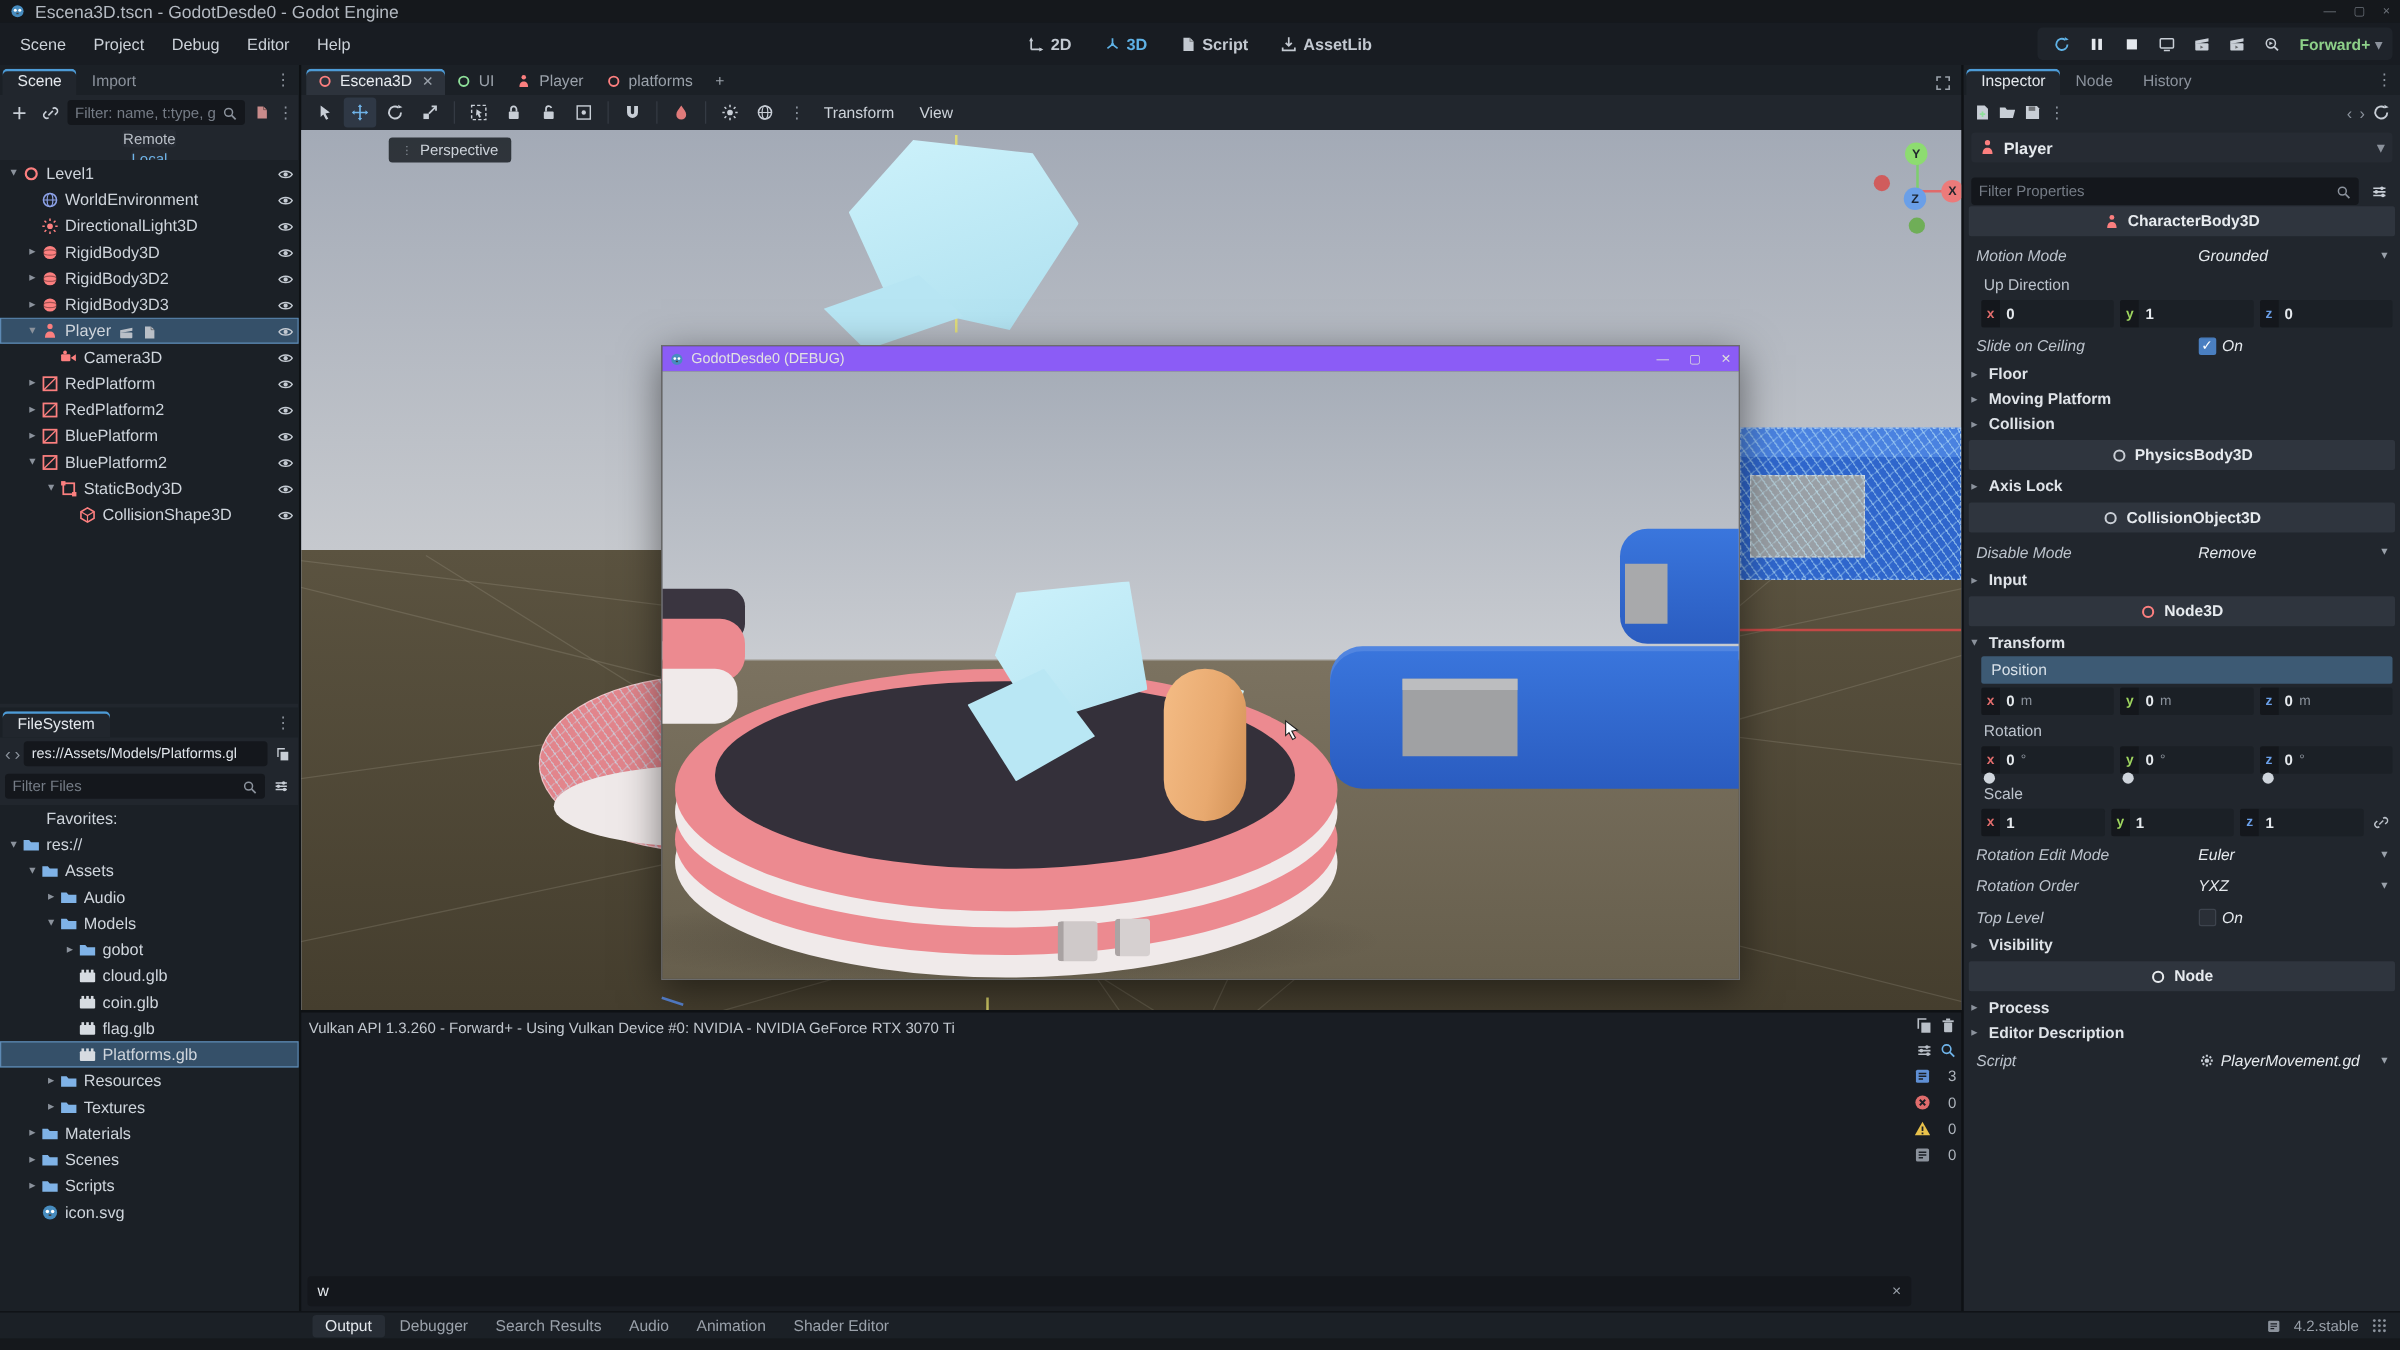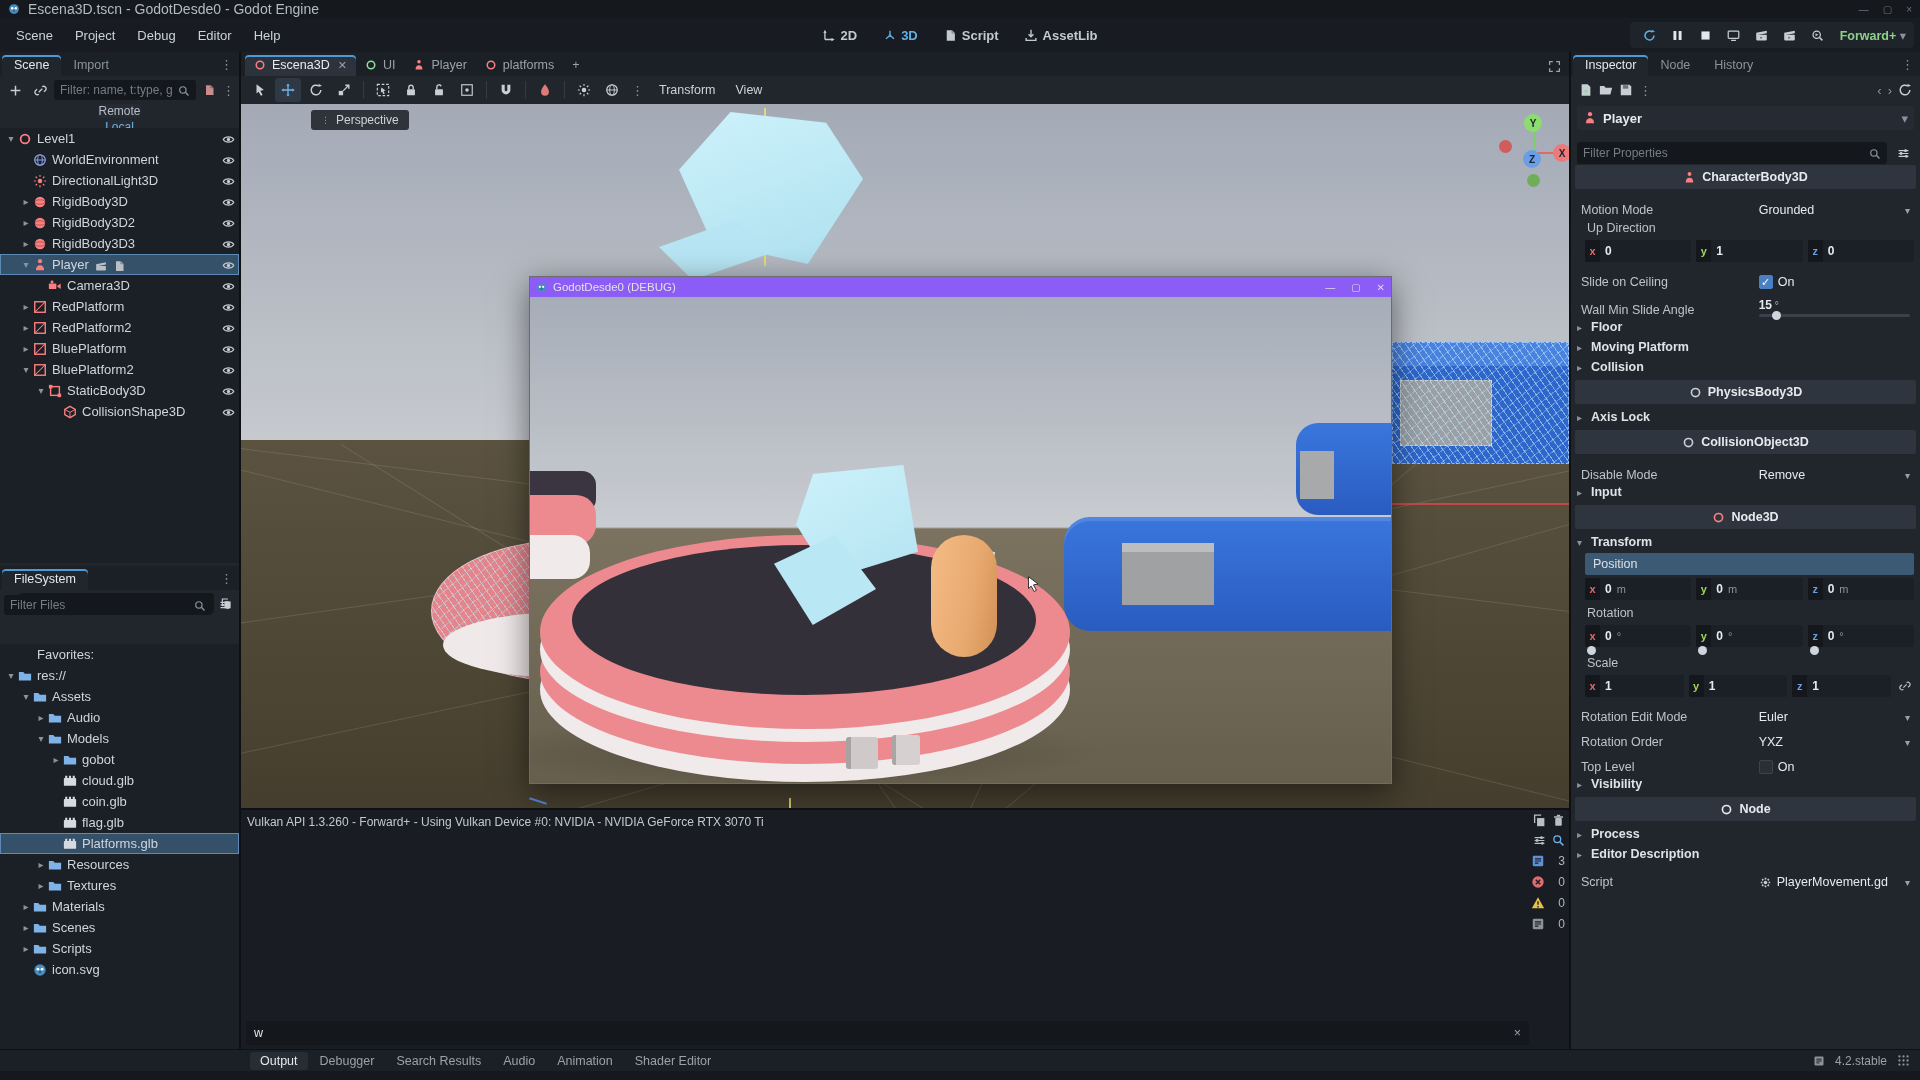--- a/index.html
+++ b/index.html
@@ -83,21 +83,21 @@
 .bbtab.active{background:#272d35;color:#e4e8ed;}
 #bbright{margin-left:auto;display:flex;align-items:center;gap:10px;margin-right:10px;font-size:12px;color:#9aa1aa;}
 #bottomstrip{position:absolute;left:0;top:1071px;width:1920px;height:9px;background:#15181c;}
 
 #insp-toolbar{height:28px;display:flex;align-items:center;gap:6px;padding:0 8px;color:#c8ced6;}
 #insp-node{margin:2px 6px;height:24px;background:#262b33;border-radius:3px;display:flex;align-items:center;gap:6px;padding:0 6px;}
 #insp-node .nm{font-weight:bold;color:#e6eaee;}
 #insp-filter{margin:12px 6px;display:flex;gap:5px;align-items:center;}
 #insp-filter .input{flex:1;height:22px;}
 #irows{position:absolute;left:0;top:110px;right:0;bottom:0;overflow:hidden;padding:0 2px;}
-.irow{display:flex;align-items:flex-end;padding:0 8px;}
+.irow{display:flex;align-items:center;padding:0 8px;font-style:italic;}
 .icat{height:24px;background:#2f353e;border-radius:2px;margin:3px 2px;display:flex;align-items:center;justify-content:center;gap:6px;font-weight:bold;font-size:12.5px;color:#e6eaee;}
 .igrp{height:20px;display:flex;align-items:center;gap:4px;font-weight:bold;color:#dfe3e8;font-size:12.5px;padding:0 4px;}
 .igrp .arr{color:#8b929c;font-size:10px;width:10px;}
 .iprop{height:25px;}
 .iprop .pl{color:#bcc3cc;font-size:12.5px;white-space:nowrap;}
 .iprop .pv{margin-left:auto;display:flex;align-items:center;gap:5px;color:#e6eaee;font-size:12.5px;width:46%;}
 .iprop .pv .v{flex:1;}
 .iprop .chev{color:#9aa1aa;font-size:10px;}
 .isub{height:21px;color:#bcc3cc;font-size:12.5px;padding-left:14px;display:flex;align-items:center;}
 .iselrow{height:22px;background:#3d5a74;border-radius:2px;margin:1px 4px 1px 12px;display:flex;align-items:center;padding:0 8px;color:#d8e0e8;font-size:12.5px;}
@@ -624,21 +624,21 @@
     <span class="dim" style="font-size:14px">›</span>
     <div class="input" style="flex:1">
         <span class="val" style="font-size:11.5px">res://Assets/Models/Platforms.gl</span>
       </div>
     <span class="btn" style="width:18px;height:20px">
         <svg class="ic" width="11" height="11" style="color:#c8ced6">
           <use href="#i-copy"></use>
         </svg>
       </span>
   </div>
-  <div class="toolrow abs" style="top:540px;left:0;right:0;height:26px">
+  <div class="toolrow abs" style="top:564px;left:0;right:0;height:26px">
     <div class="input" style="flex:1">
       <span>Filter Files</span>
       <span style="margin-left:auto"><svg class="ic" width="12" height="12" style="color:#8b929c">
             <use href="#i-search"></use>
           </svg></span>
     </div>
     <span class="btn" style="width:20px;height:22px">
         <svg class="ic" width="12" height="12" style="color:#c8ced6">
           <use href="#i-tune"></use>
         </svg>
@@ -1128,29 +1128,20 @@
           <span class="vv">0</span>
         </span>
       </div>
       <div class="irow iprop">
         <span class="pl">Slide on Ceiling</span>
         <span class="pv">
           <span class="chk on">✓</span>
           <span class="v">On</span>
         </span>
       </div>
-      <div class="irow iprop" style="height:28px">
-        <span class="pl">Wall Min Slide Angle</span>
-        <span class="pv" style="flex-direction:column;align-items:stretch;gap:2px;justify-content:center">
-          <span style="font-weight:bold;font-size:12px">15<span class="un dim" style="font-size:10px"> °</span></span>
-          <span class="trk">
-            <span class="knb" style="left:9%"></span>
-          </span>
-        </span>
-      </div>
       <div class="igrp"><span class="arr">▸</span>Floor</div>
       <div class="igrp"><span class="arr">▸</span>Moving Platform</div>
       <div class="igrp"><span class="arr">▸</span>Collision</div>
       <div class="icat"><svg class="ic" width="13" height="13" style="color:#c9ced5">
           <use href="#i-ring"></use>
         </svg>PhysicsBody3D</div>
       <div class="igrp"><span class="arr">▸</span>Axis Lock</div>
       <div class="icat"><svg class="ic" width="13" height="13" style="color:#c9ced5">
           <use href="#i-ring"></use>
         </svg>CollisionObject3D</div>

